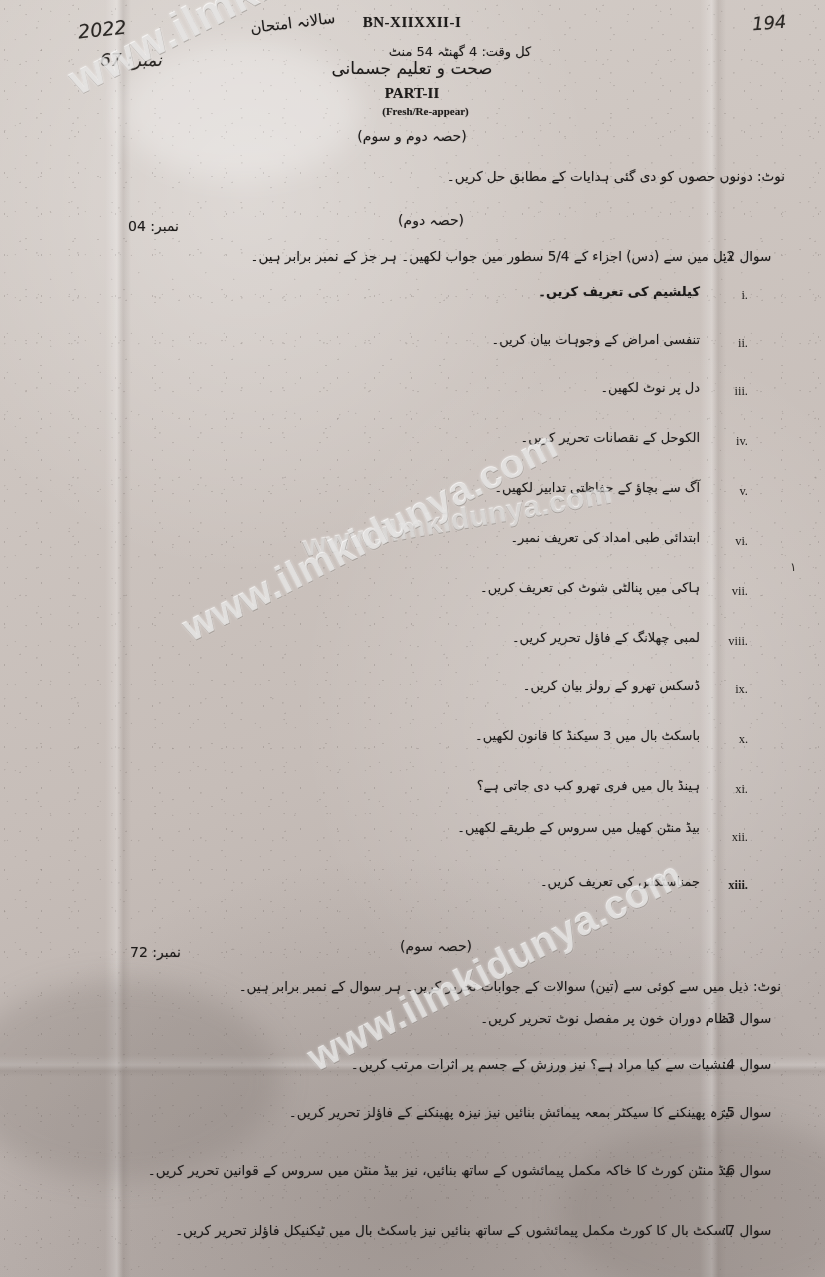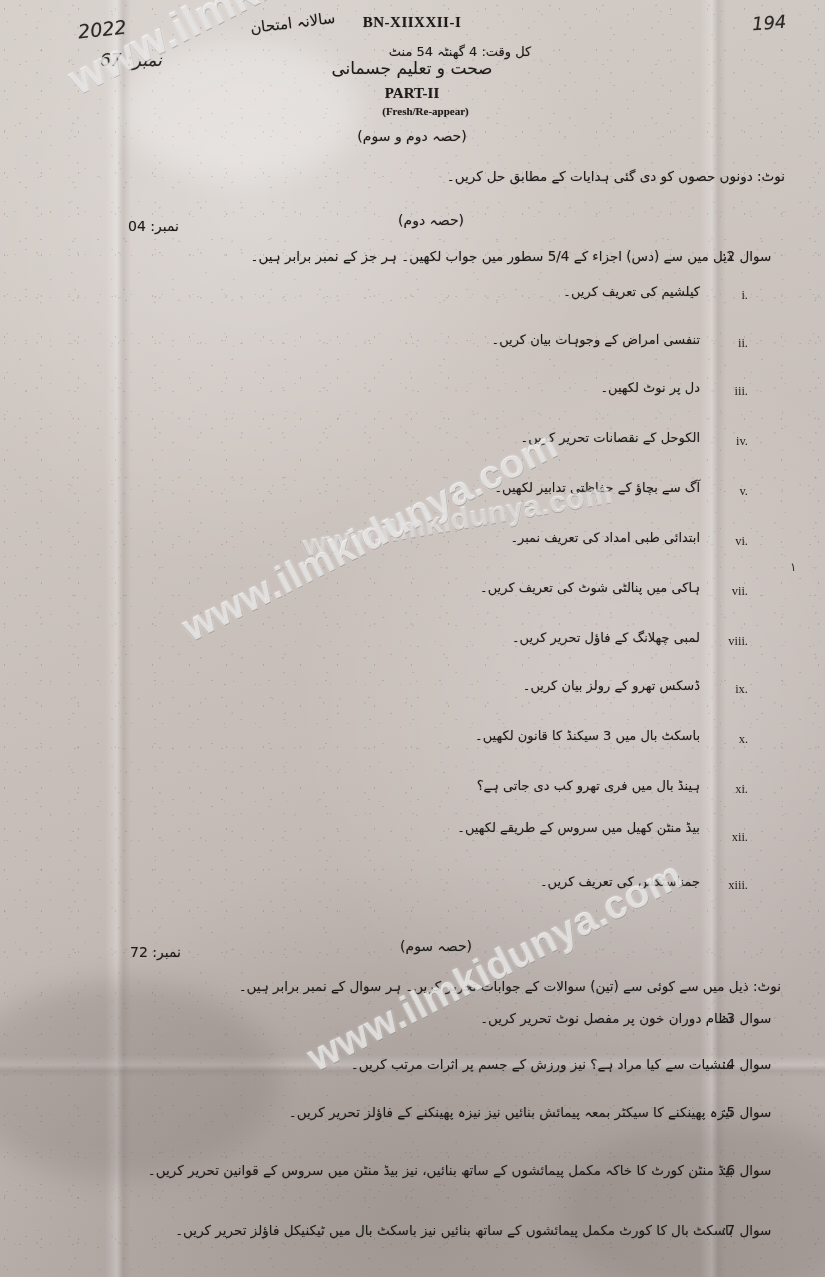--- a/index.html
+++ b/index.html
@@ -186,21 +186,21 @@
   <div class="ink urdu note" style="right:40px; top:168px;">نوٹ: دونوں حصوں کو دی گئی ہدایات کے مطابق حل کریں۔</div>
 
   <div class="ink urdu section-head" style="left:398px; top:212px;">(حصہ دوم)</div>
 
   <div class="ink urdu section-head" style="left:128px; top:218px;">نمبر: 40</div>
 
   <div class="ink urdu q-label" style="left:722px; top:248px;">سوال 2:</div>
   <div class="ink urdu q-text" style="right:92px; top:248px;">ذیل میں سے (دس) اجزاء کے 4/5 سطور میں جواب لکھیں۔ ہر جز کے نمبر برابر ہیں۔</div>
 
   <div class="roman" style="left:718px; top:288px; width:30px;">i.</div>
-  <div class="ink urdu item-text" style="right:125px; top:284px;">کیلشیم کی تعریف کریں۔</div>
+  <div class="ink urdu item-text" style="right:125px; top:284px;font-weight:bold;">کیلشیم کی تعریف کریں۔</div>
 
   <div class="roman" style="left:714px; top:336px; width:34px;">ii.</div>
   <div class="ink urdu item-text" style="right:125px; top:332px;">تنفسی امراض کے وجوہات بیان کریں۔</div>
 
   <div class="roman" style="left:708px; top:384px; width:40px;">iii.</div>
   <div class="ink urdu item-text" style="right:125px; top:380px;">دل پر نوٹ لکھیں۔</div>
 
   <div class="roman" style="left:706px; top:434px; width:42px;">iv.</div>
   <div class="ink urdu item-text" style="right:125px; top:430px;">الکوحل کے نقصانات تحریر کریں۔</div>
 
@@ -221,21 +221,21 @@
 
   <div class="roman" style="left:712px; top:732px; width:36px;">x.</div>
   <div class="ink urdu item-text" style="right:125px; top:728px;">باسکٹ بال میں 3 سیکنڈ کا قانون لکھیں۔</div>
 
   <div class="roman" style="left:706px; top:782px; width:42px;">xi.</div>
   <div class="ink urdu item-text" style="right:125px; top:778px;">ہینڈ بال میں فری تھرو کب دی جاتی ہے؟</div>
 
   <div class="roman" style="left:700px; top:830px; width:48px;">xii.</div>
   <div class="ink urdu item-text" style="right:125px; top:820px;">بیڈ منٹن کھیل میں سروس کے طریقے لکھیں۔</div>
 
-  <div class="roman" style="left:696px; top:878px; width:52px;">xiii.</div>
+  <div class="roman" style="left:696px; top:878px; width:52px;font-weight:bold;">xiii.</div>
   <div class="ink urdu item-text" style="right:125px; top:874px;">جمناسٹکس کی تعریف کریں۔</div>
 
   <div class="ink urdu section-head" style="left:400px; top:938px;">(حصہ سوم)</div>
   <div class="ink urdu section-head" style="left:130px; top:944px;">نمبر: 27</div>
 
   <div class="ink urdu note" style="right:44px; top:978px;">نوٹ: ذیل میں سے کوئی سے (تین) سوالات کے جوابات تحریر کریں۔ ہر سوال کے نمبر برابر ہیں۔</div>
 
   <div class="ink urdu q-label" style="left:722px; top:1010px;">سوال 3:</div>
   <div class="ink urdu q-text" style="right:92px; top:1010px;">نظام دوران خون پر مفصل نوٹ تحریر کریں۔</div>
 

